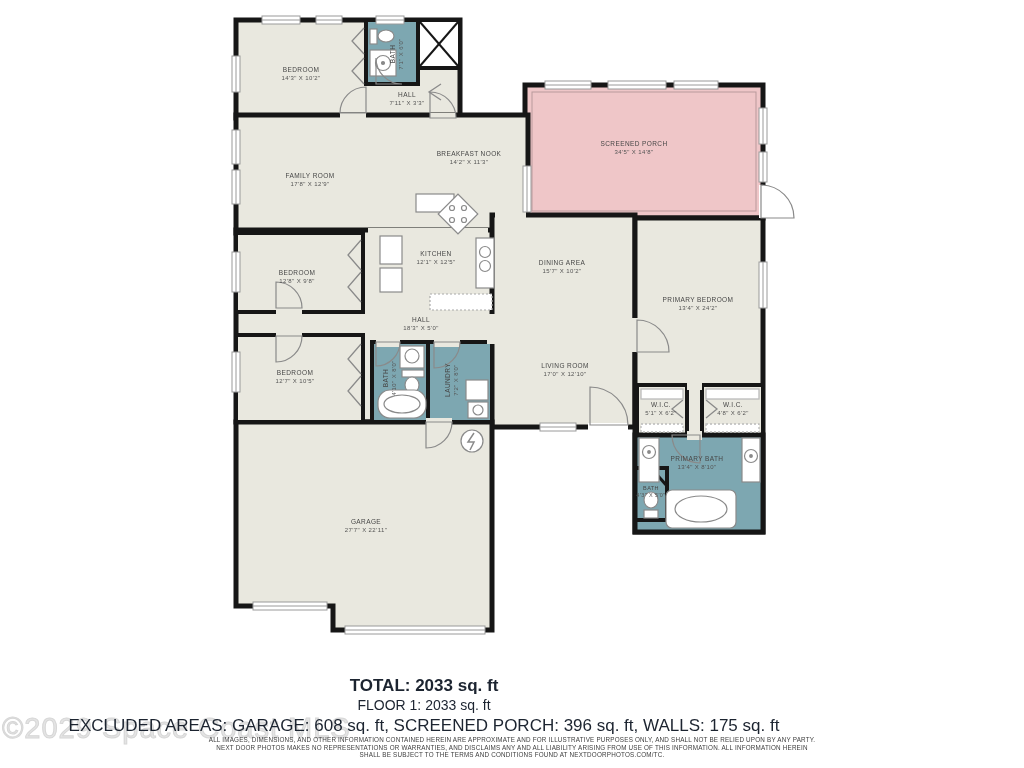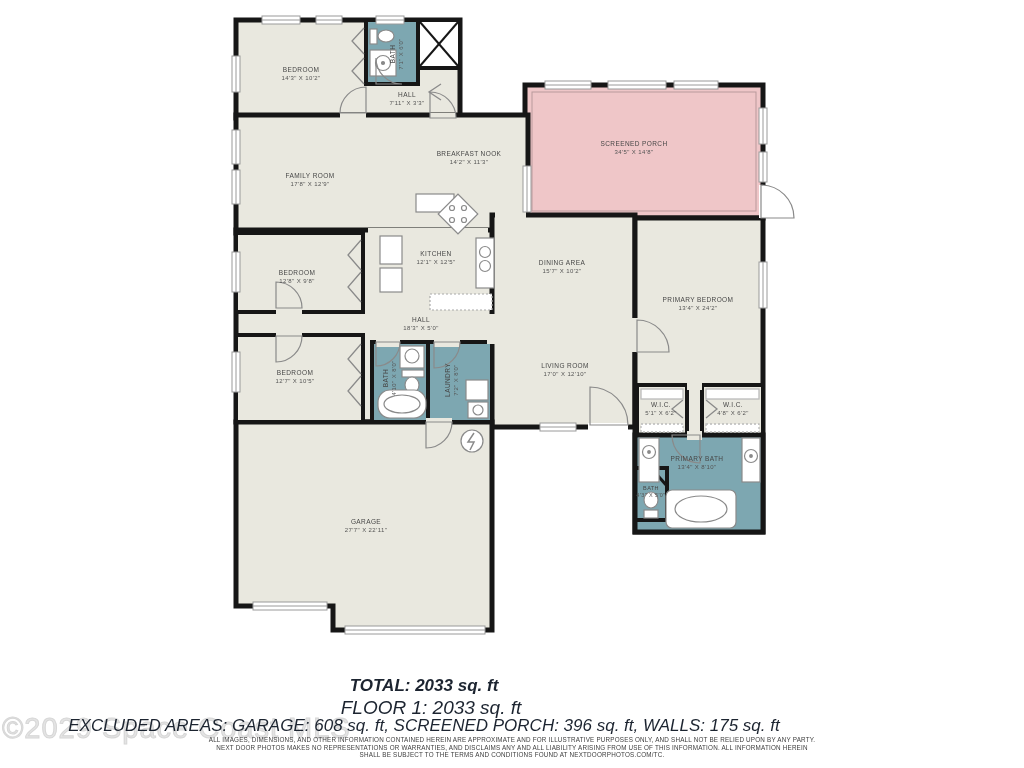--- a/index.html
+++ b/index.html
@@ -5,23 +5,23 @@
   html,body{margin:0;padding:0;background:#fff;}
   body{width:1024px;height:768px;font-family:"Liberation Sans",sans-serif;}
   .plan-wrap{position:relative;width:1024px;height:768px;overflow:hidden;background:#fff;}
   .plan-svg{position:absolute;left:0;top:0;}
   .room-label{position:absolute;transform:translate(-50%,-50%);text-align:center;
     color:#474747;font-size:6.5px;letter-spacing:.4px;line-height:9px;white-space:nowrap;}
   .room-label .rd{font-size:6px;color:#555;}
   .room-label.rot{transform:translate(-50%,-50%) rotate(-90deg);}
   .room-label.sm{font-size:5.5px;line-height:7px;}
   .room-label.sm .rd{font-size:5.5px;}
-  .footer-line{position:absolute;left:0;width:848px;text-align:center;color:#1c2430;font-style:italic;}
+  .footer-line{position:absolute;left:0;width:848px;text-align:center;color:#1c2430;}
   .footer-total{top:676px;font-size:17px;font-weight:bold;}
-  .footer-floor{top:697px;font-size:19px;margin-left:7px;}
+  .footer-floor{top:697px;font-size:14px;}
   .footer-excluded{top:716px;font-size:17px;text-align:center;}
   .disclaimer{position:absolute;left:0;width:1024px;top:736px;text-align:center;
     font-size:6.3px;line-height:7.5px;color:#3c3c3c;letter-spacing:.2px;}
   .watermark{position:absolute;left:2px;top:712px;font-size:29px;color:#e4e4e4;
     -webkit-text-stroke:1px #d6d6d6;letter-spacing:1px;z-index:0;}
 </style>
 </head>
 <body>
 
 <div class="plan-wrap">

